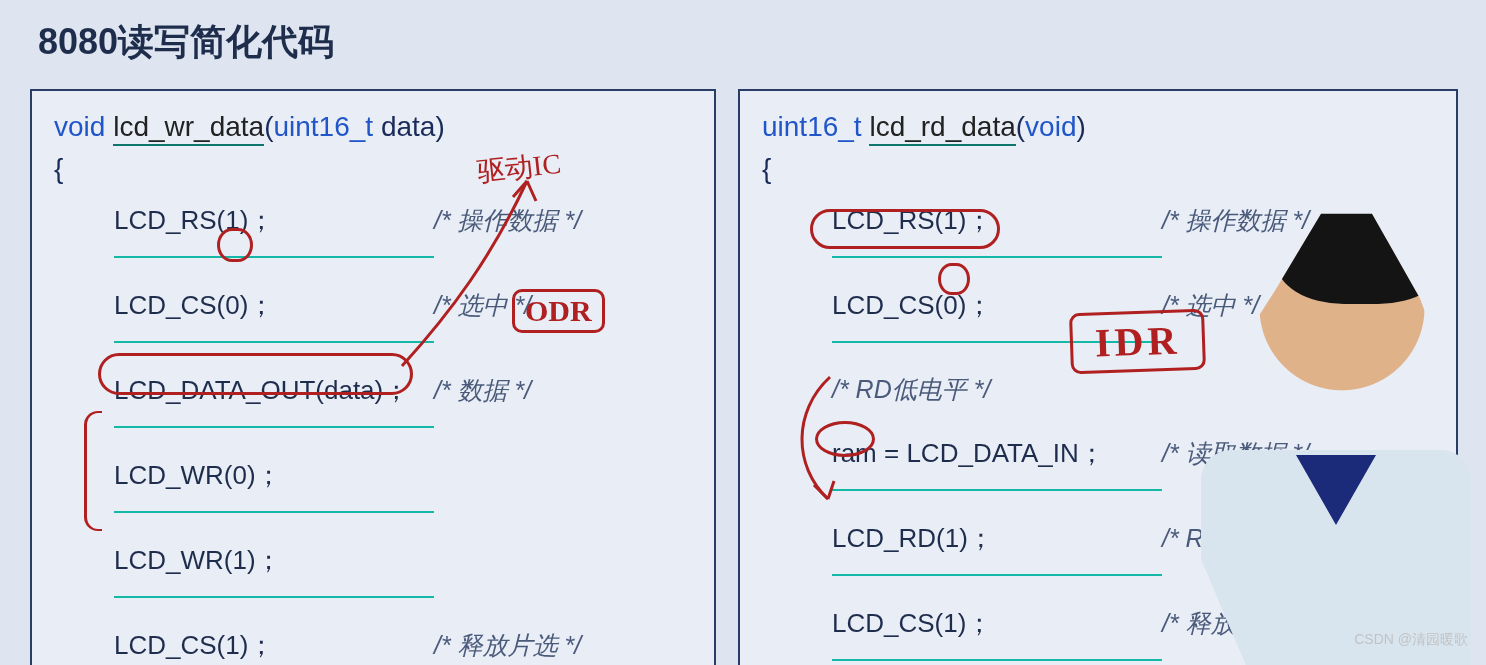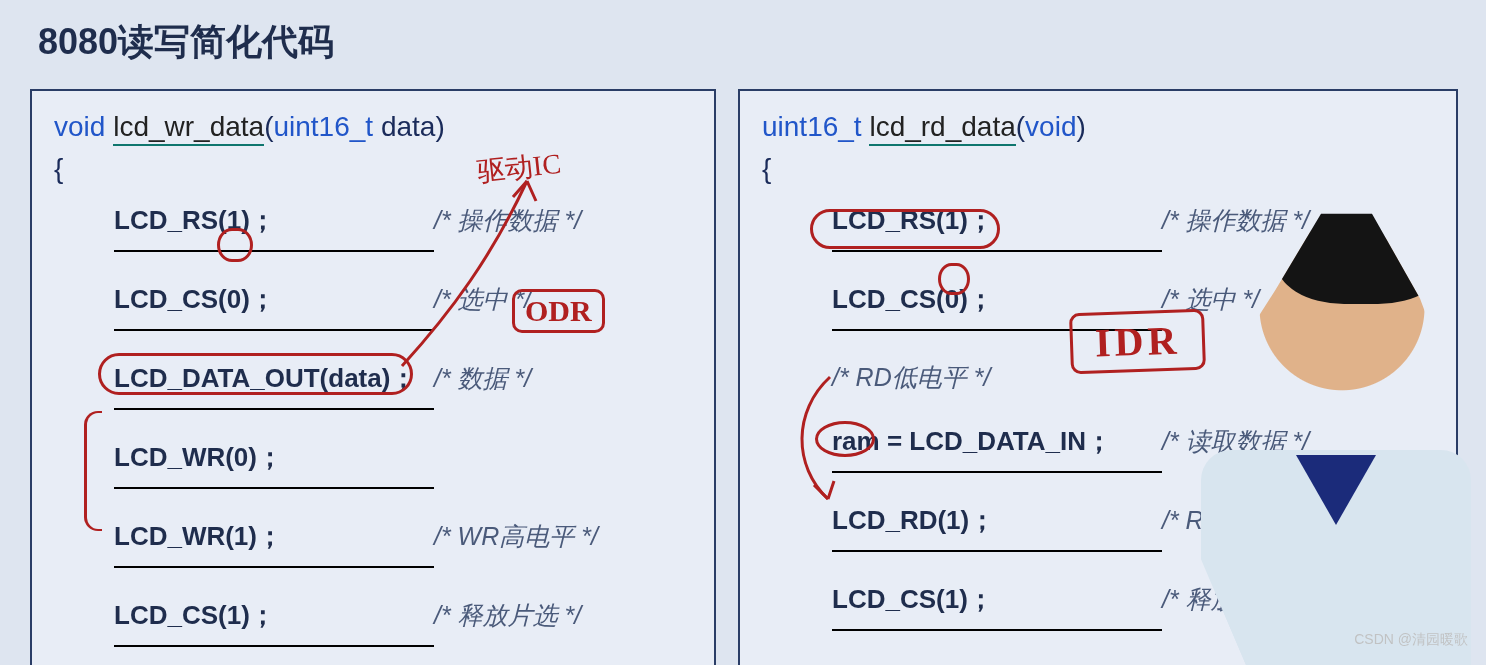--- a/index.html
+++ b/index.html
@@ -56,24 +56,23 @@
   }
   .line {
     display: flex;
     align-items: baseline;
     margin-bottom: 30px;
     font-size: 26px;
   }
   .stmt {
     color: #1f2d4d;
     width: 320px;
-    border-bottom: 2px solid #000000;
-    padding-bottom: 12px;
+    border-bottom: 2px solid #14b8a6;
+    padding-bottom: 18px;
     display: inline-block;
-    font-weight: bold;
   }
   .cmt {
     color: #4a5a7a;
     font-size: 25px;
     font-style: italic;
   }
   .panel-right .stmt, .panel-right .stmt-noul { width: 330px; }
 
   
   .hand {
@@ -178,21 +177,20 @@
           </div>
         <div class="line">
             <span class="stmt">LCD_DATA_OUT(data)；</span>
             <span class="cmt">/* 数据 */</span>
           </div>
         <div class="line">
             <span class="stmt">LCD_WR(0)；</span>
           </div>
         <div class="line">
             <span class="stmt">LCD_WR(1)；</span>
-            <span class="cmt">/* WR高电平 */</span>
           </div>
         <div class="line">
             <span class="stmt">LCD_CS(1)；</span>
             <span class="cmt">/* 释放片选 */</span>
           </div>
       </div>
       <div class="brace">}</div>
 
       <span class="hand label" style="top:58px; left:445px; transform:rotate(-6deg);">驱动IC</span>
       <span class="hand box" style="top:198px; left:480px;">ODR</span>

